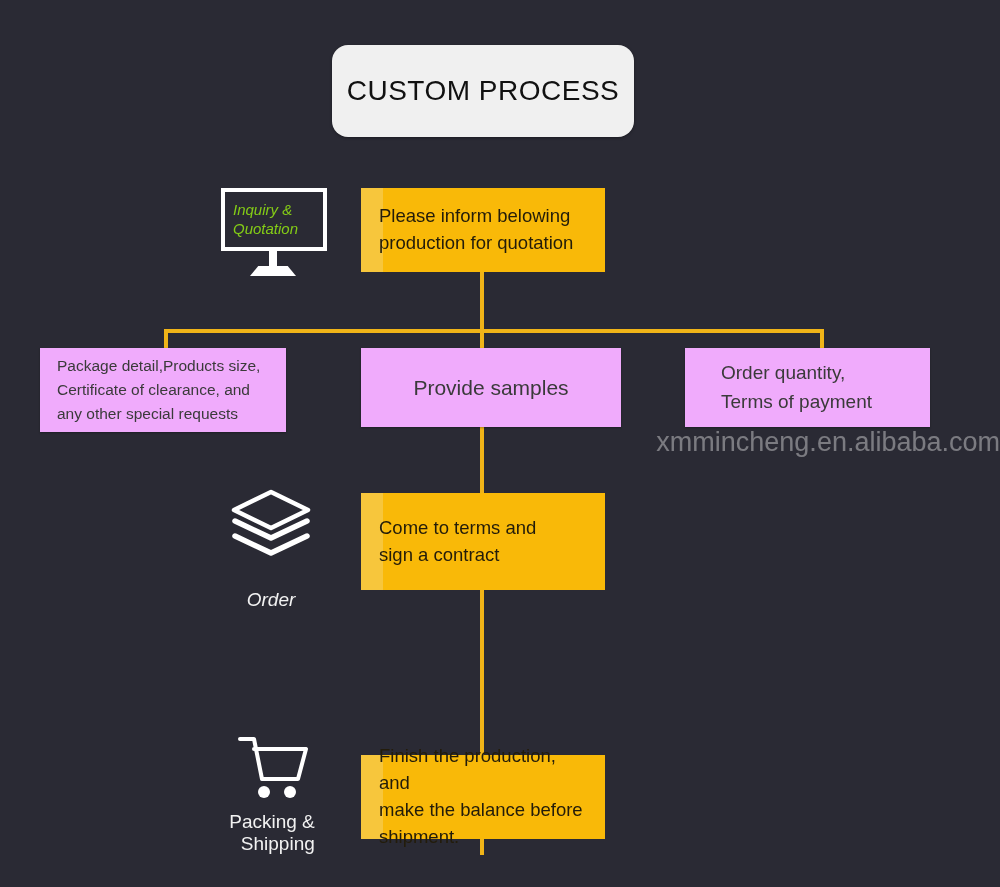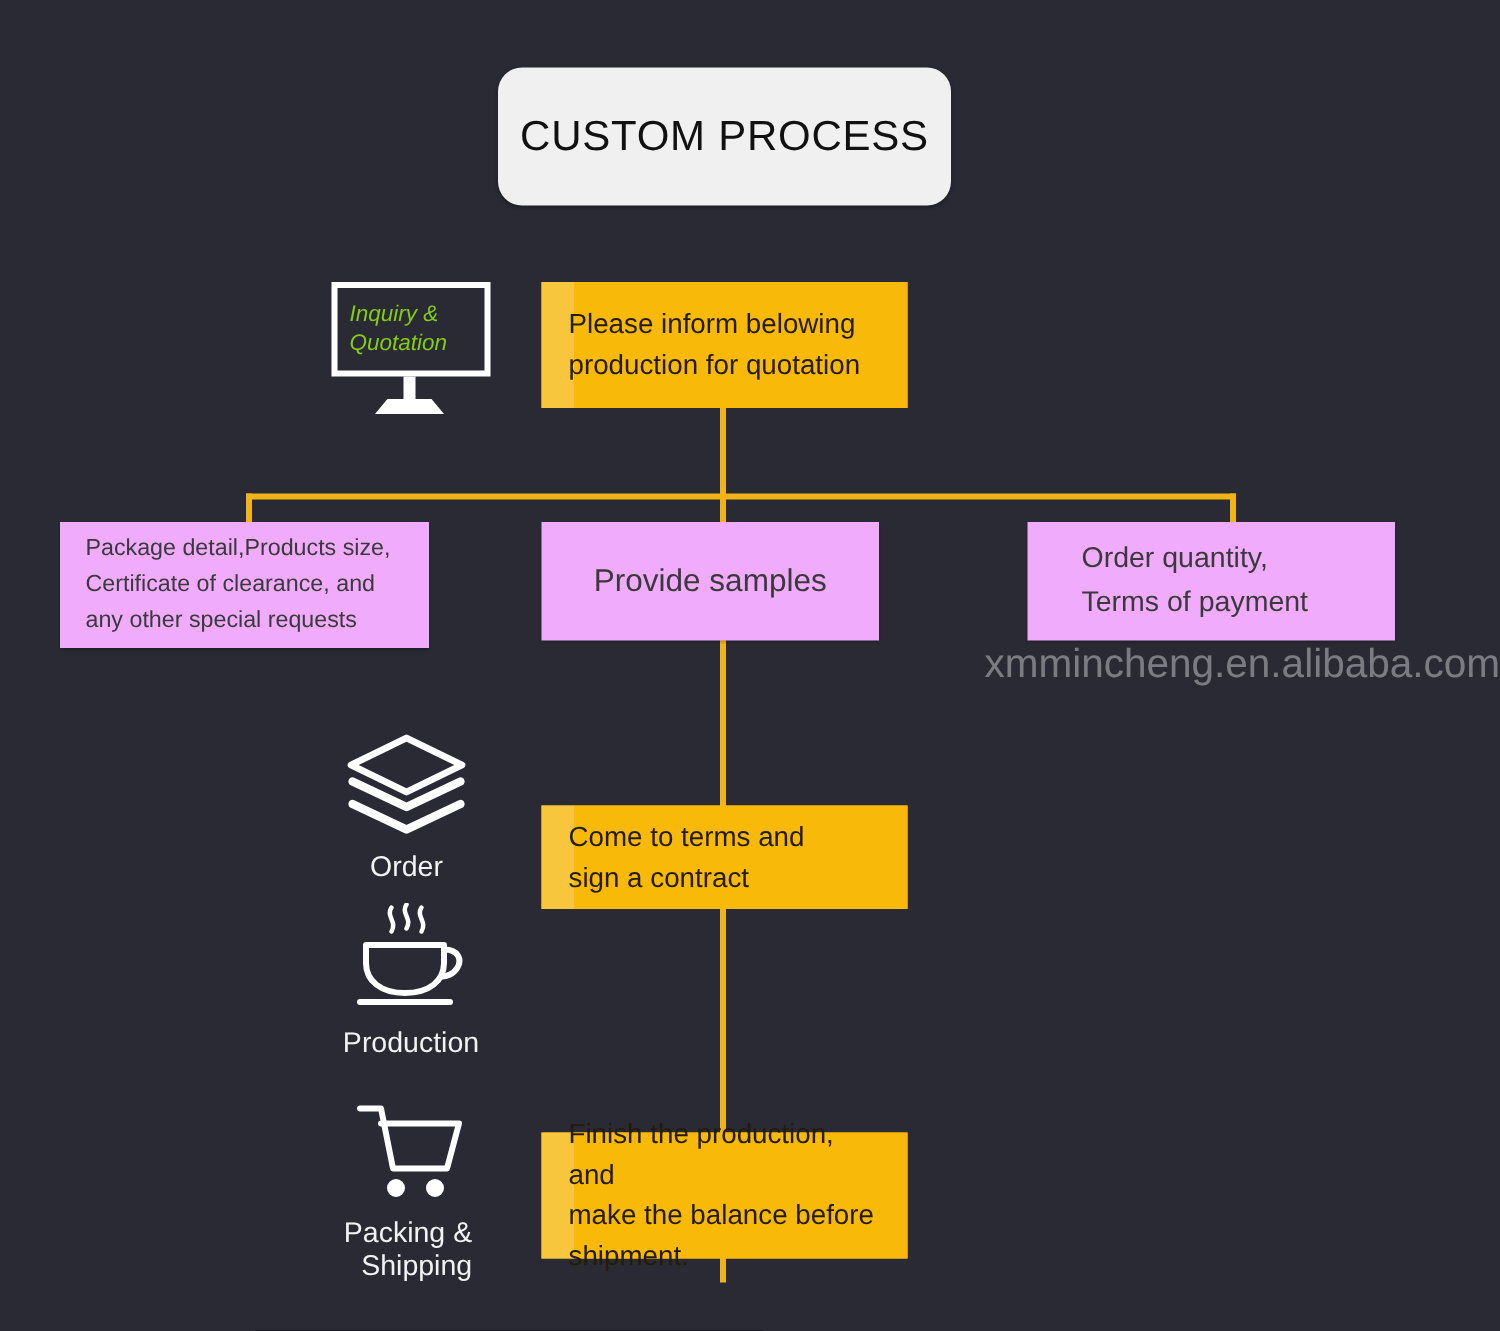--- a/index.html
+++ b/index.html
@@ -143,21 +143,21 @@
     display: block;
   }
   .stage .cap {
     color: #f2f2f2;
     font-size: 19px;
     line-height: 1.18;
     text-align: center;
     white-space: pre-line;
   }
   #stage-order    { left: 196px; top: 488px; }
-  #stage-order    .cap { margin-top: 3px; }
+  #stage-order    .cap { margin-top: 25px; font-style: italic; }
   #stage-production { left: 199px; top: 602px; }
   #stage-production .cap { margin-top: 6px; }
   #stage-packing  { left: 197px; top: 733px; }
   #stage-packing  .cap { margin-top: 6px; text-align: right; }
 
   
   #watermark {
     position: absolute;
     left: 0;
     top: 427px;
@@ -203,21 +203,21 @@
     <span class="t">Please inform belowing
 production for quotation</span>
   </div>
 
   <div class="lbox" id="box-package" style="left:40px; top:348px; width:246px; height:84px;">
     <span class="t">Package detail,Products size,
 Certificate of clearance, and
 any other special requests</span>
   </div>
 
-  <div class="lbox" id="box-samples" style="left:361px; top:348px; width:225px; height:79px;">
+  <div class="lbox" id="box-samples" style="left:361px; top:348px; width:260px; height:79px;">
     <span class="t">Provide samples</span>
   </div>
 
   <div class="lbox" id="box-order-qty" style="left:685px; top:348px; width:245px; height:79px;">
     <span class="t">Order quantity,
 Terms of payment</span>
   </div>
 
   <div id="watermark">xmmincheng.en.alibaba.com</div>
 
@@ -225,38 +225,25 @@
     <span class="glyph">
       <svg width="86" height="72" viewBox="0 0 86 72" fill="none" xmlns="http://www.w3.org/2000/svg">
         <path d="M43 4 L80 22 L43 40 L6 22 Z" stroke="#ffffff" stroke-width="4.5" stroke-linejoin="round" fill="none"></path>
         <path d="M7 33 L43 50 L79 33" stroke="#ffffff" stroke-width="5.5" stroke-linejoin="round" stroke-linecap="round" fill="none"></path>
         <path d="M7 48 L43 65 L79 48" stroke="#ffffff" stroke-width="5.5" stroke-linejoin="round" stroke-linecap="round" fill="none"></path>
       </svg>
     </span>
     <span class="cap">Order</span>
   </div>
 
-  <div class="ybox" id="box-contract" style="left:361px; top:493px; width:244px; height:69px;margin-top:44px;">
+  <div class="ybox" id="box-contract" style="left:361px; top:493px; width:244px; height:97px;">
     <span class="t">Come to terms and
 sign a contract</span>
   </div>
 
-  <div class="stage" id="stage-production">
-    <span class="glyph">
-      <svg width="80" height="72" viewBox="0 0 80 72" fill="none" xmlns="http://www.w3.org/2000/svg">
-        <path d="M27 3 C23 9, 31 12, 27 19" stroke="#ffffff" stroke-width="3" stroke-linecap="round" fill="none"></path>
-        <path d="M37 1 C33 7, 41 10, 37 17" stroke="#ffffff" stroke-width="3" stroke-linecap="round" fill="none"></path>
-        <path d="M47 3 C43 9, 51 12, 47 19" stroke="#ffffff" stroke-width="3" stroke-linecap="round" fill="none"></path>
-        <path d="M10 28 L62 28 L62 40 C62 52, 52 60, 36 60 C20 60, 10 52, 10 40 Z" stroke="#ffffff" stroke-width="4" stroke-linejoin="round" fill="none"></path>
-        <path d="M62 31 C72 31, 74 38, 71 43 C68 48, 63 49, 61 49" stroke="#ffffff" stroke-width="4" stroke-linecap="round" fill="none"></path>
-        <path d="M6 66 L66 66" stroke="#ffffff" stroke-width="4" stroke-linecap="round"></path>
-      </svg>
-    </span>
-    <span class="cap">Production</span>
-  </div>
 
 
   <div class="stage" id="stage-packing">
     <span class="glyph">
       <svg width="80" height="68" viewBox="0 0 80 68" fill="none" xmlns="http://www.w3.org/2000/svg">
         <path d="M8 6 L22 6 L30 46 L66 46 L74 16 L22 16" stroke="#ffffff" stroke-width="4" stroke-linejoin="round" stroke-linecap="round" fill="none"></path>
         <circle cx="32" cy="59" r="6" fill="#ffffff"></circle>
         <circle cx="58" cy="59" r="6" fill="#ffffff"></circle>
       </svg>
     </span>

